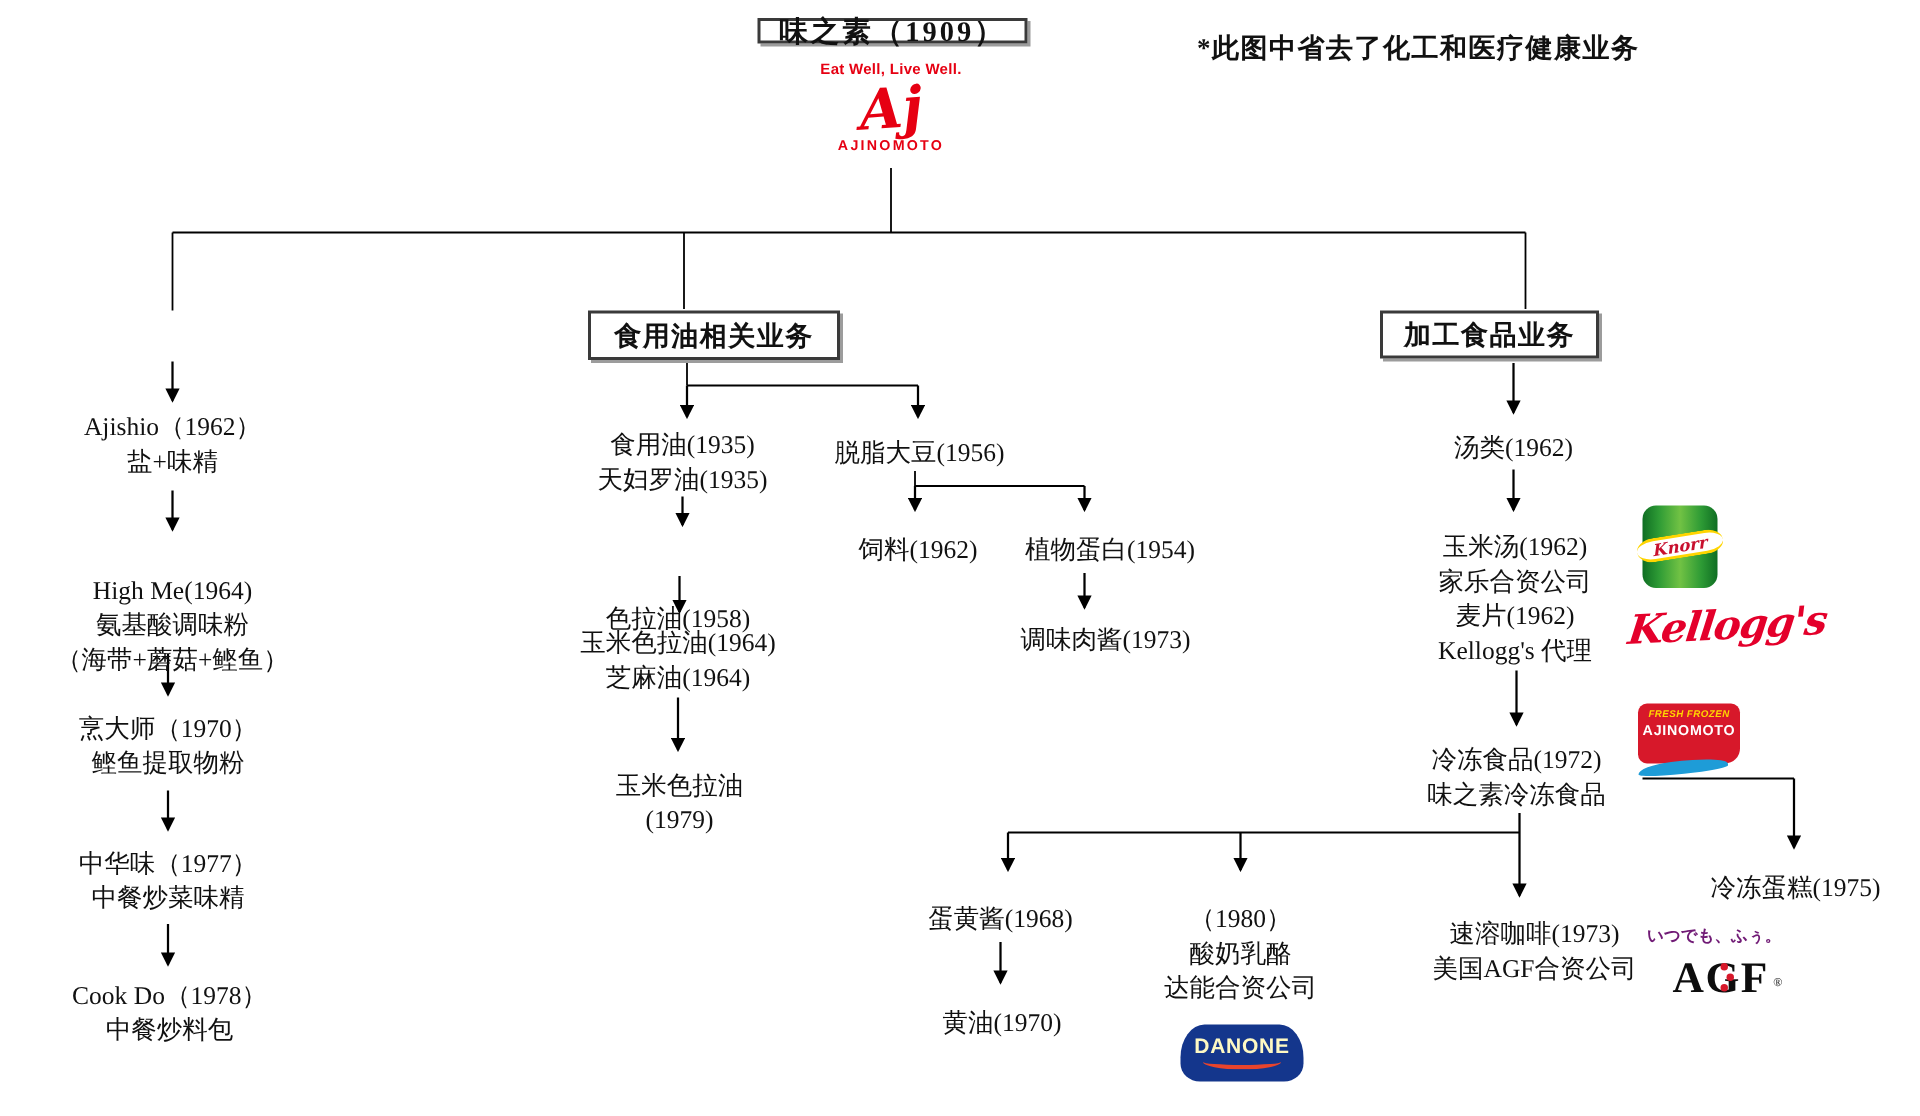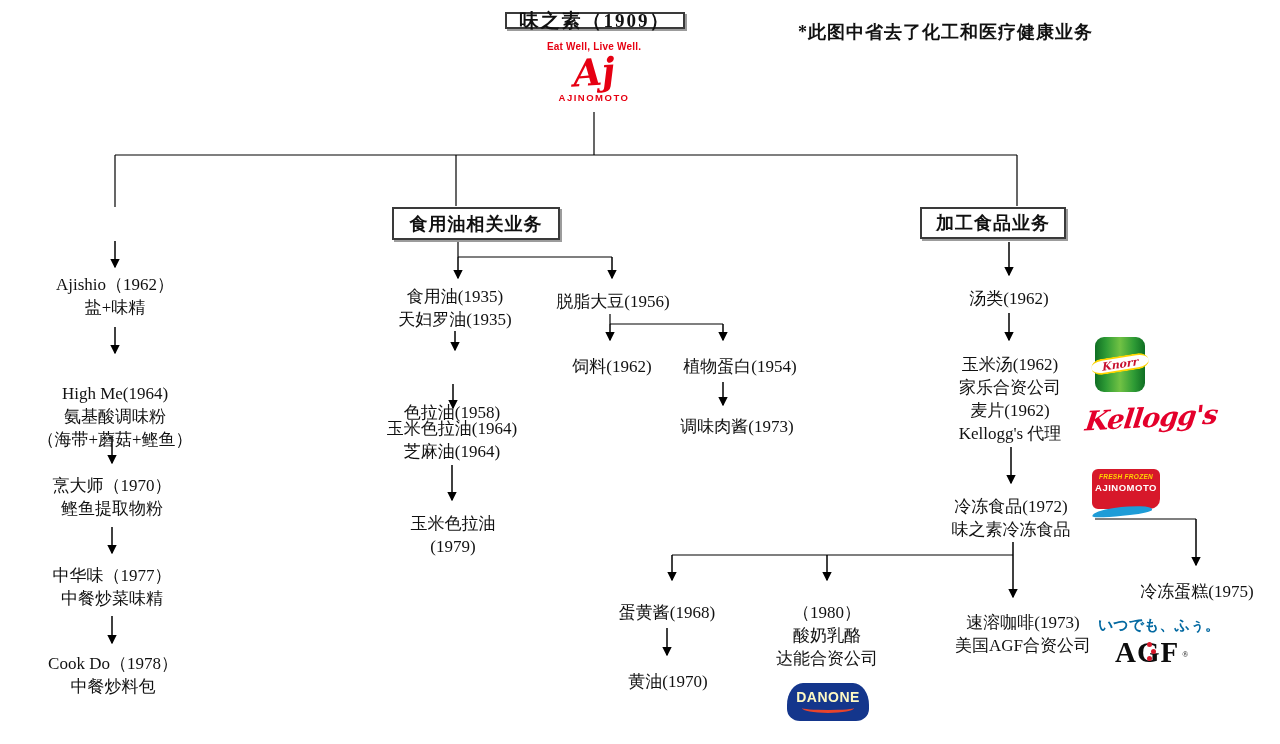--- a/index.html
+++ b/index.html
@@ -59,21 +59,21 @@
 
   
   .danone { position:absolute; width:82px; height:38px; background:#14368c;
             border-radius:16px 16px 13px 13px/22px 22px 12px 12px;
             display:flex; flex-direction:column; align-items:center; }
   .danone-text { font-family:"Liberation Sans",sans-serif; font-weight:bold; font-size:14px;
                  color:#fef9c3; letter-spacing:0.5px; margin-top:6px; }
   .danone-smile { width:52px; height:10px; border-bottom:3.5px solid #e8442c; border-radius:50%; margin-top:-2px; }
 
   
-  .agf-slogan { position:absolute; font-size:15px; font-weight:bold; color:#0369a1; white-space:nowrap; }
+  .agf-slogan { position:absolute; font-size:11px; font-weight:bold; color:#701a75; white-space:nowrap; }
   .agf { position:absolute; font-family:"Liberation Serif",serif; font-weight:bold; font-size:29px;
          color:#0d0d0d; letter-spacing:1px; line-height:29px; }
   .agf .dot { position:absolute; width:5px; height:5px; border-radius:50%; background:#d7182a; }
   .agf .reg { position:absolute; right:-10px; bottom:-2px; font-size:8px; font-weight:normal; }
 </style>
 </head>
 <body>
 
 <div class="canvas">
 

